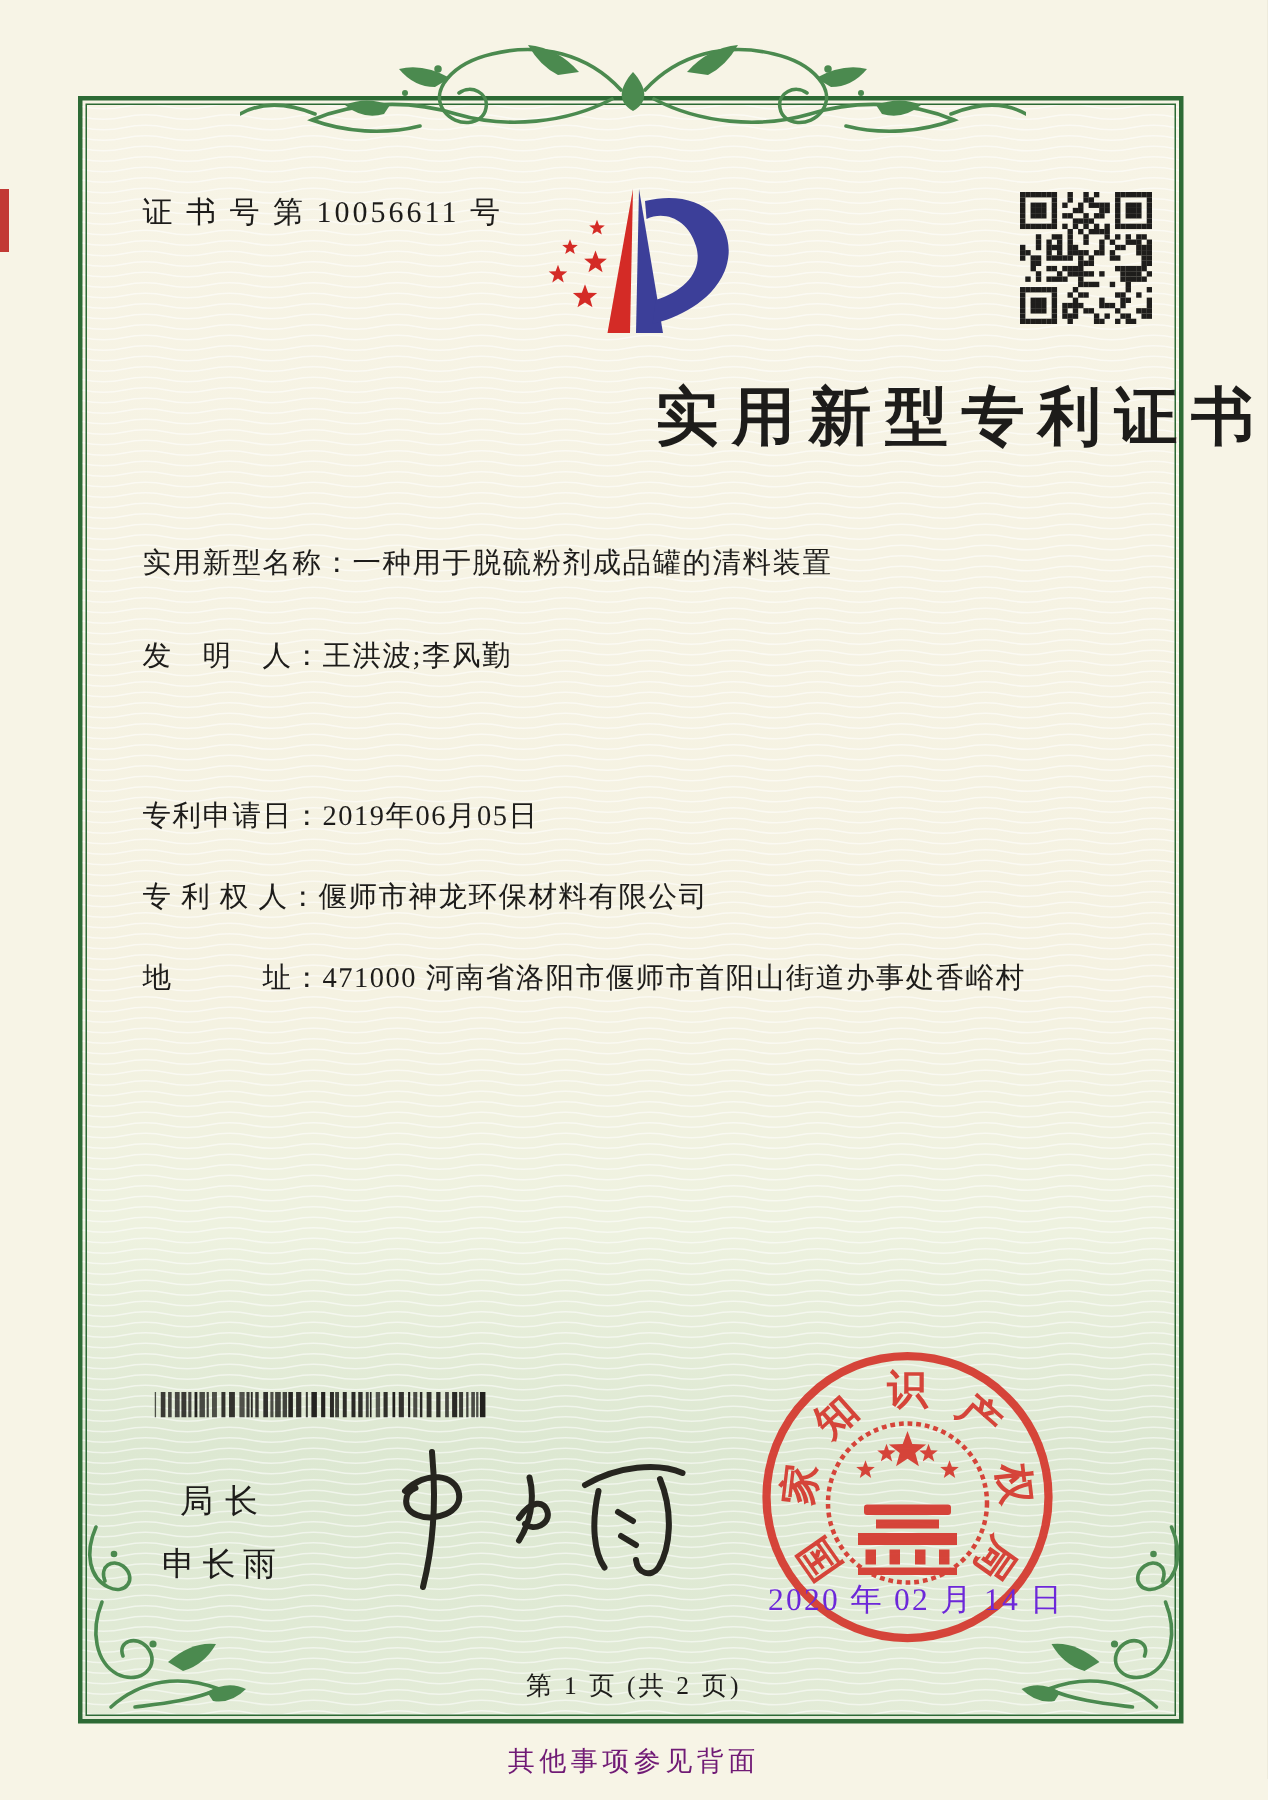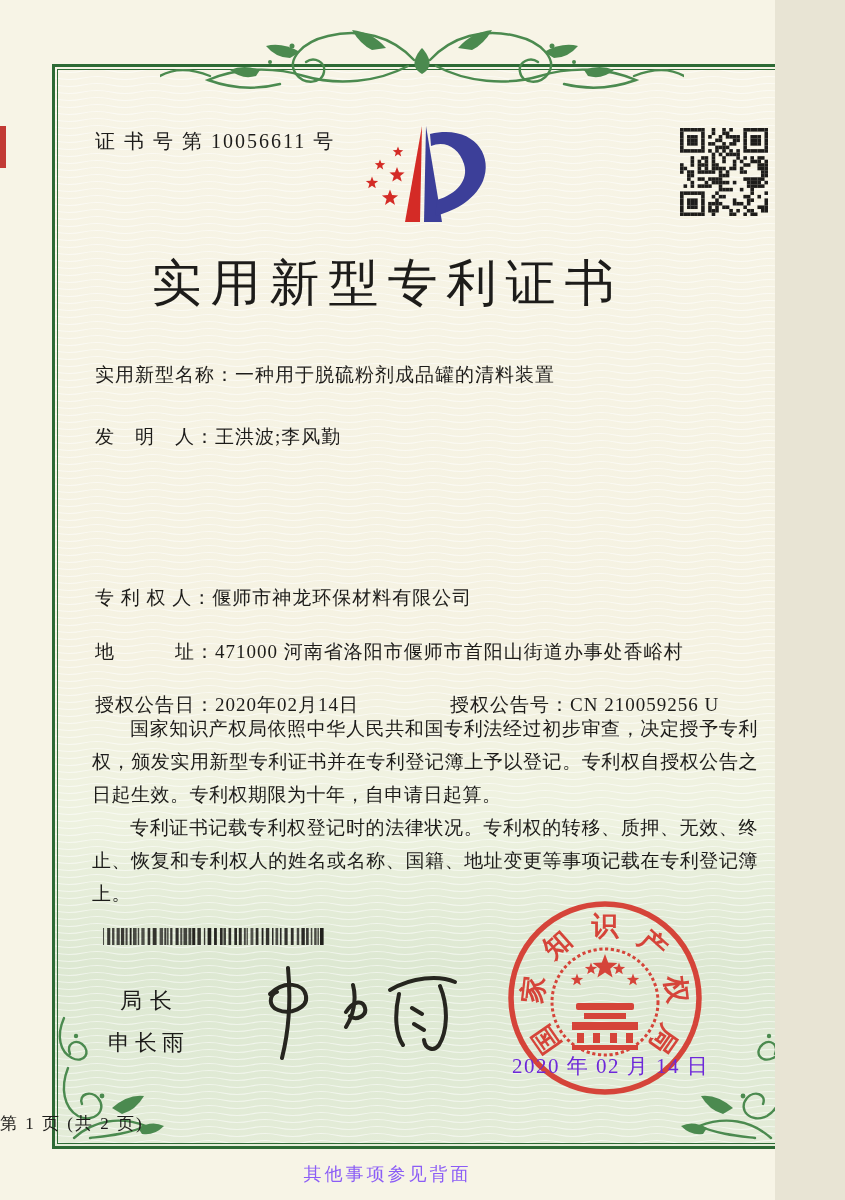--- a/index.html
+++ b/index.html
@@ -1,46 +1,46 @@
 <!DOCTYPE html>
 <html><head>
 <meta charset="utf-8">
 <style>
   html,body{margin:0;padding:0;background:#e8e4d4;}
-  .page{position:relative;width:775px;height:1200px;background:#f7f4e6;overflow:hidden;
+  .page{position:relative;width:845px;height:1200px;background:#f7f4e6;overflow:hidden;
         font-family:"Liberation Serif","DejaVu Serif",serif;color:#1d1c1a;}
   .frame{position:absolute;left:52px;top:64px;width:731px;height:1079px;
          border:3px solid #2d6a35;
          background:linear-gradient(180deg,#f7f4e6 0%,#f5f2e2 55%,#eef2e0 70%,#dde8d2 83%,#e0ead5 94%,#e4ecd8 100%);}
   .frame-inner{position:absolute;inset:2px;border:1px solid #2d6a35;pointer-events:none;}
   .waves{position:absolute;inset:0;width:100%;height:100%;}
   .ornament-top{position:absolute;left:160px;top:24px;width:524px;height:88px;z-index:3;}
   .corner{position:absolute;top:1012px;width:110px;height:132px;z-index:3;}
   .corner.left{left:56px;}
   .corner.right{left:679px;transform:scaleX(-1);}
   .content{position:absolute;inset:0;z-index:4;}
   .cert-no{position:absolute;left:95px;top:128px;font-size:20px;letter-spacing:2px;}
   .logo{position:absolute;left:350px;top:120px;width:160px;height:118px;}
   .qr{position:absolute;left:680px;top:128px;width:88px;height:88px;}
-  .title{position:absolute;left:0;top:250px;width:100%;text-align:center;
-         font-size:50px;font-weight:normal;letter-spacing:9px;}
+  .title{position:absolute;left:0;top:250px;width:100%;text-align:right;
+         font-size:42px;font-weight:bold;letter-spacing:9px;}
   .field{position:absolute;left:95px;font-size:19px;white-space:nowrap;}
   .flabel{letter-spacing:1px;}
   .fvalue{letter-spacing:1px;}
   .gazette{position:absolute;left:355px;top:0;}
   .paras{position:absolute;left:92px;top:712px;width:666px;}
   .paras p{margin:0;font-size:19px;line-height:33px;text-indent:2em;text-align:justify;letter-spacing:0.5px;}
   .barcode{position:absolute;left:103px;top:928px;width:222px;height:17px;}
   .officer-title{position:absolute;left:120px;top:986px;font-size:22px;letter-spacing:8px;}
   .officer-name{position:absolute;left:108px;top:1028px;font-size:22px;letter-spacing:5px;}
   .signature{position:absolute;left:228px;top:960px;width:240px;height:108px;}
   .seal{position:absolute;left:503px;top:896px;width:204px;height:204px;opacity:0.93;}
   .seal-date{position:absolute;left:512px;top:1052px;font-size:21px;letter-spacing:1.5px;color:#6d28d9;}
-  .page-number{position:absolute;left:0;top:1112px;width:100%;text-align:left;font-size:17px;letter-spacing:2px;}
-  .back-note{position:absolute;left:0;top:1162px;width:100%;text-align:center;font-size:18px;letter-spacing:3px;color:#8b5cf6;}
+  .page-number{position:absolute;left:0;top:1112px;width:100%;text-align:center;font-size:17px;letter-spacing:2px;}
+  .back-note{position:absolute;left:0;top:1162px;width:100%;text-align:center;font-size:18px;letter-spacing:3px;color:#701a75;}
   .red-mark{position:absolute;left:0;top:126px;width:6px;height:42px;background:#c23a35;}
 </style>
 </head>
 <body>
 
 <div class="page">
 
   <div class="frame">
     <svg class="waves" id="waves" viewBox="0 0 731 1079" preserveAspectRatio="none">
         <path d="M0 4 q14 3 28 0 q14 -3 28 0 q14 3 28 0 q14 -3 28 0 q14 3 28 0 q14 -3 28 0 q14 3 28 0 q14 -3 28 0 q14 3 28 0 q14 -3 28 0 q14 3 28 0 q14 -3 28 0 q14 3 28 0 q14 -3 28 0 q14 3 28 0 q14 -3 28 0 q14 3 28 0 q14 -3 28 0 q14 3 28 0 q14 -3 28 0 q14 3 28 0 q14 -3 28 0 q14 3 28 0 q14 -3 28 0 q14 3 28 0 q14 -3 28 0 q14 3 28 0 q14 -3 28 0" fill="none" stroke="#ffffff" stroke-opacity="0.55" stroke-width="1.1"></path>
@@ -559,37 +559,30 @@
       </svg>
 
     <div class="title">实用新型专利证书</div>
 
     <div class="field" style="top:362px">
       <span class="flabel">实用新型名称：</span><span class="fvalue">一种用于脱硫粉剂成品罐的清料装置</span>
     </div>
     <div class="field" style="top:424px">
       <span class="flabel">发　明　人：</span><span class="fvalue">王洪波;李风勤</span>
     </div>
+    <div class="field" style="top:531px">
+      <span class="flabel">专利申请日：</span><span class="fvalue">2019年06月05日</span>
+    </div>
     <div class="field" style="top:585px">
       <span class="flabel">专 利 权 人：</span><span class="fvalue">偃师市神龙环保材料有限公司</span>
     </div>
     <div class="field" style="top:639px">
       <span class="flabel">地　　　址：</span><span class="fvalue">471000 河南省洛阳市偃师市首阳山街道办事处香峪村</span>
     </div>
-    <div class="field" style="top:692px">
-      <span class="flabel">授权公告日：</span><span class="fvalue">2020年02月14日</span>
-      <span class="gazette">
-        <span class="flabel">授权公告号：</span><span class="fvalue">CN 210059256 U</span>
-      </span>
-    </div>
-
-    <div class="paras">
-      <p>国家知识产权局依照中华人民共和国专利法经过初步审查，决定授予专利权，颁发实用新型专利证书并在专利登记簿上予以登记。专利权自授权公告之日起生效。专利权期限为十年，自申请日起算。</p>
-      <p>专利证书记载专利权登记时的法律状况。专利权的转移、质押、无效、终止、恢复和专利权人的姓名或名称、国籍、地址变更等事项记载在专利登记簿上。</p>
-    </div>
+
 
     <svg class="barcode" id="barcode" viewBox="0 0 222 17" preserveAspectRatio="none">
         <rect x="0.00" y="0" width="1.04" height="17" fill="#21201d" fill-opacity="0.77"></rect>
         <rect x="4.18" y="0" width="3.10" height="17" fill="#21201d" fill-opacity="0.88"></rect>
         <rect x="9.05" y="0" width="2.40" height="17" fill="#21201d" fill-opacity="0.81"></rect>
         <rect x="13.58" y="0" width="3.19" height="17" fill="#21201d" fill-opacity="0.81"></rect>
         <rect x="17.94" y="0" width="3.29" height="17" fill="#21201d" fill-opacity="0.88"></rect>
         <rect x="22.51" y="0" width="2.10" height="17" fill="#21201d" fill-opacity="0.82"></rect>
         <rect x="26.69" y="0" width="1.89" height="17" fill="#21201d" fill-opacity="0.99"></rect>
         <rect x="29.98" y="0" width="3.63" height="17" fill="#21201d" fill-opacity="0.80"></rect>

